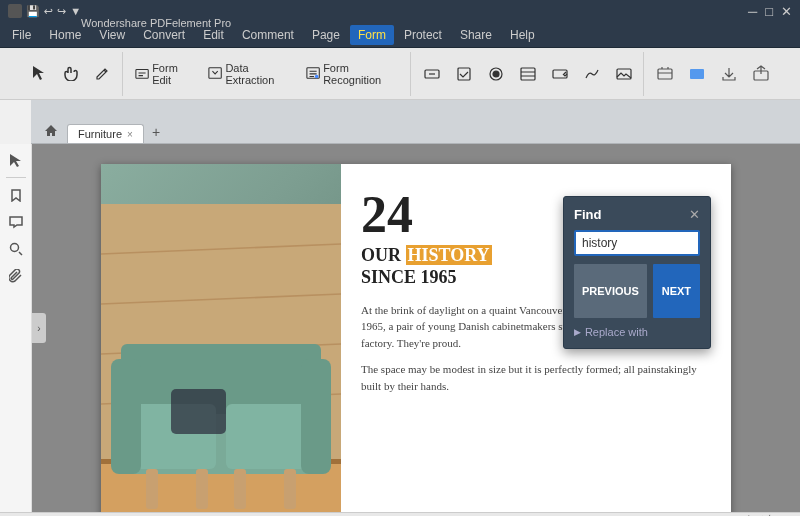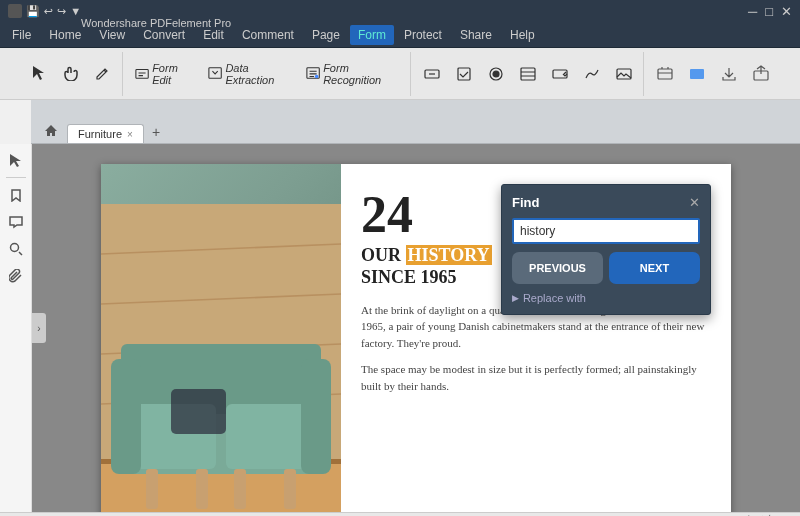--- a/index.html
+++ b/index.html
@@ -33,32 +33,31 @@
       gap: 2px;
       border-bottom: 1px solid #1e2a36;
     }
     .menu-item {
       padding: 3px 8px;
       cursor: pointer;
       border-radius: 2px;
       font-size: 12px;
       color: #ccc;
     }
-    .menu-item.active { background: #2266bb; color: #5eead4; }
+    .menu-item.active { background: #2266bb; color: #fde047; }
 
     
     .ribbon {
       background: #e8e8e8;
       border-bottom: 1px solid #ccc;
       height: 52px;
       display: flex;
       align-items: center;
       padding: 0 20px;
       gap: 2px;
-      font-style: italic;
     }
     .ribbon-group {
       display: flex;
       align-items: center;
       gap: 2px;
       padding: 0 4px;
       border-right: 1px solid #ccc;
       height: 44px;
     }
     .ribbon-group:last-child { border-right: none; }
@@ -241,23 +240,23 @@
     .doc-text {
       font-size: 11px;
       color: #444;
       line-height: 1.5;
       margin-bottom: 10px;
     }
 
     
     .find-dialog {
       position: absolute;
-      top: 20px;
+      top: 32px;
       right: 20px;
-      width: 210px;
+      width: 148px;
       background: #3a4a5a;
       border: 1px solid #2a3a4a;
       border-radius: 3px;
       padding: 10px;
       color: #fff;
       z-index: 10;
       box-shadow: 0 4px 12px rgba(0,0,0,0.4);
     }
     .find-title-bar {
       display: flex;
@@ -278,23 +277,23 @@
       margin-bottom: 8px;
       outline: none;
     }
     .find-buttons {
       display: flex;
       gap: 6px;
       margin-bottom: 8px;
     }
     .find-btn {
       flex: 1;
-      padding: 10px 8px;
+      padding: 21px 8px;
       border: none;
-      border-radius: 7px;
+      border-radius: 1px;
       font-size: 11px;
       cursor: pointer;
       font-weight: bold;
     }
     .find-btn-prev {
       background: #5a6a7a;
       color: #fff;
     }
     .find-btn-next {
       background: #2266bb;

